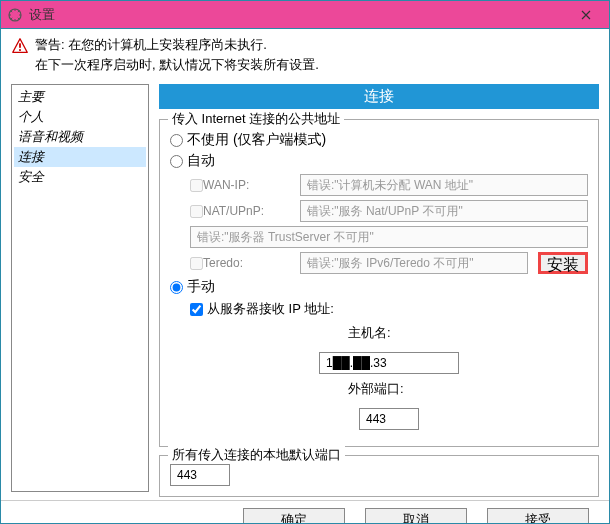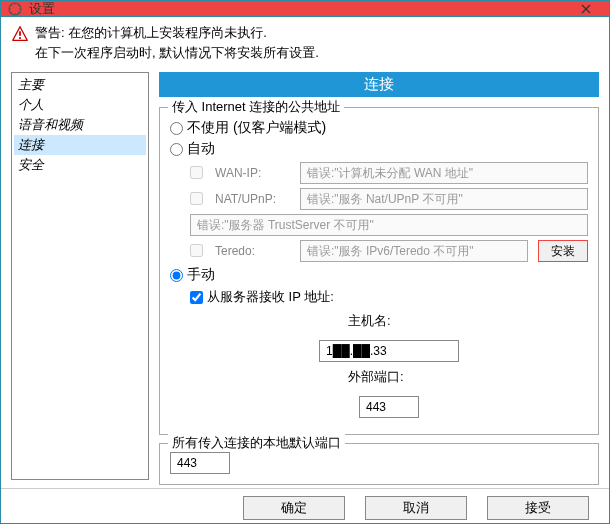--- a/index.html
+++ b/index.html
@@ -1,37 +1,37 @@
 <!DOCTYPE html>
 <html><head>
   <meta charset="utf-8">
   <style>
     * { box-sizing: border-box; margin: 0; padding: 0; }
     body { font-family: "Microsoft YaHei", Arial, sans-serif; font-size: 12px; background: #fff; width: 610px; height: 524px; overflow: hidden; border: 1px solid #2a8aa8; }
-    .titlebar { background: #ef4444; height: 16px; display: flex; align-items: center; border-bottom: 1px solid #2a8aa8; }
+    .titlebar { background: #ec4899; height: 28px; display: flex; align-items: center; border-bottom: 1px solid #2a8aa8; }
     .titlebar .icon { width: 16px; height: 16px; margin: 0 6px; }
     .titlebar .title { flex: 1; font-size: 13px; color: #333; }
     .titlebar .close { width: 46px; height: 28px; display: flex; align-items: center; justify-content: center; cursor: pointer; }
     .warning-bar { padding: 6px 10px; display: flex; align-items: flex-start; gap: 6px; font-size: 13px; color: #000; }
     .warning-bar .warn-icon { width: 18px; height: 18px; flex-shrink: 0; margin-top: 2px; }
     .warning-bar .warn-text { line-height: 1.5; }
     .main-area { display: flex; height: 420px; }
     .sidebar { width: 138px; border: 1px solid #888; margin: 4px 0 8px 10px; padding: 2px; overflow: hidden; font-style: italic; }
     .sidebar-item { padding: 1px 4px; cursor: pointer; font-size: 13px; color: #000; }
     .sidebar-item.selected { background: #cce8ff; }
     .content { flex: 1; padding: 4px 10px 8px 10px; overflow: hidden; }
     .section-header { background: #2196d6; color: #fff; text-align: center; padding: 3px 0; font-size: 15px; margin-bottom: 10px; }
     .fieldset { border: 1px solid #aaa; padding: 8px 10px 10px 10px; margin-bottom: 8px; position: relative; }
     .fieldset .legend { position: absolute; top: -10px; left: 8px; background: #fff; padding: 0 4px; font-size: 13px; color: #000; }
     .radio-row { display: flex; align-items: center; gap: 4px; font-size: 14px; margin: 3px 0; }
     .auto-group { margin-left: 20px; margin-top: 4px; }
     .auto-row { display: flex; align-items: center; gap: 10px; margin: 4px 0; }
-    .auto-row .chk-label { width: 100px; display: flex; align-items: flex-start; gap: 12px; font-size: 12px; color: #888; }
+    .auto-row .chk-label { width: 100px; display: flex; align-items: flex-end; gap: 0; font-size: 12px; color: #888; }
     .auto-row input[type=text] { flex: 1; height: 22px; padding: 0 6px; border: 1px solid #aaa; background: #fafafa; color: #999; font-size: 12px; }
-    .auto-row .btn-inline { width: 50px; height: 22px; border: 1px solid #ef4444; background: #f0f0f0; font-size: 12px; cursor: pointer; }
+    .auto-row .btn-inline { width: 50px; height: 22px; border: 3px solid #ef4444; background: #f0f0f0; font-size: 16px; cursor: pointer; }
     .manual-group { margin-left: 20px; margin-top: 4px; }
     .manual-row { display: flex; align-items: center; gap: 10px; margin: 6px 0; flex-direction: column; }
     .manual-row .lbl { width: 82px; font-size: 13px; text-align: left; }
     .manual-row input[type=text] { height: 22px; padding: 0 6px; border: 1px solid #888; font-size: 12px; }
     .check-row { display: flex; align-items: center; gap: 4px; font-size: 13px; margin: 4px 0; }
     .section-default input[type=text] { width: 60px; height: 22px; padding: 0 6px; border: 1px solid #888; font-size: 12px; }
     .button-bar { display: flex; justify-content: flex-end; align-items: center; gap: 20px; padding: 6px 20px; border-top: 1px solid #ccc; height: 38px; }
     .button-bar button { width: 102px; height: 24px; border: 1px solid #888; background: #f0f0f0; font-size: 13px; cursor: pointer; }
     input[type=radio], input[type=checkbox] { cursor: pointer; }
     .disabled-chk { accent-color: #bbb; }

